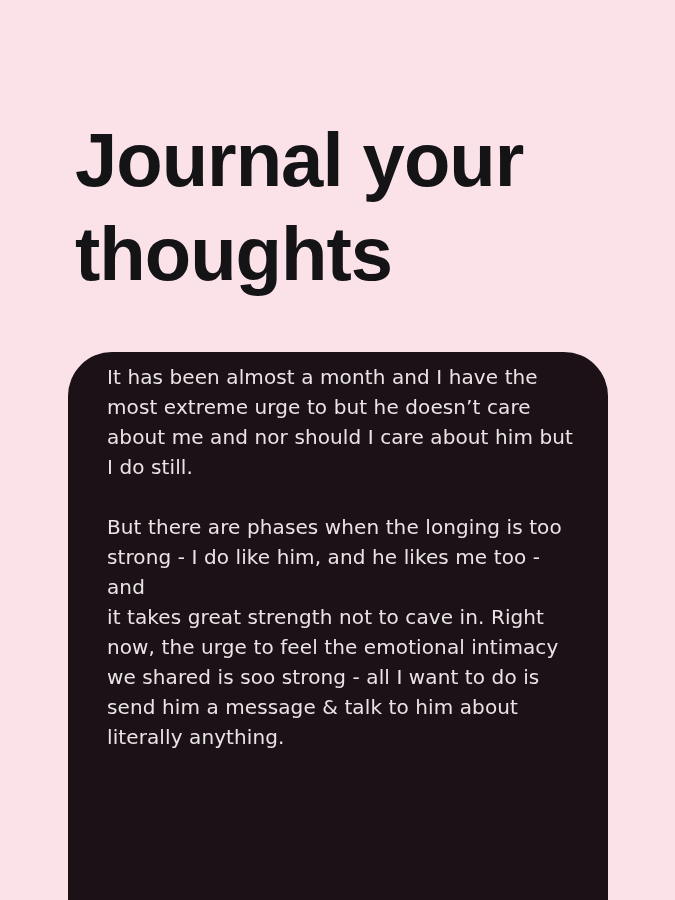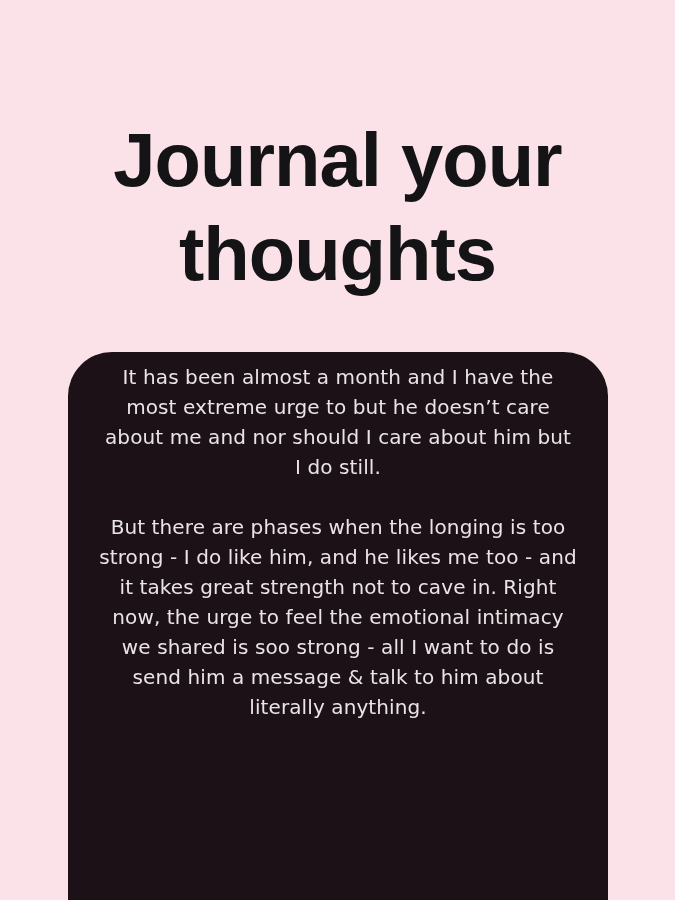--- a/index.html
+++ b/index.html
@@ -7,21 +7,20 @@
     padding: 0;
     background: #FBE2E8;
   }
   .screen {
     position: relative;
     width: 675px;
     height: 900px;
     overflow: hidden;
     background: var(--page-bg, #FBE2E8);
     font-family: "Liberation Sans", sans-serif;
-    text-align: center;
   }
   .page-title {
     position: absolute;
     left: 75px;
     top: 62px;
     width: 525px;
     font-family: "Liberation Sans", sans-serif;
     font-size: 76px;
     line-height: 94px;
     font-weight: 600;
@@ -40,20 +39,21 @@
     padding: 10px 24px 24px 24px;
   }
   .journal-entry-text {
     font-family: "DejaVu Sans", "Liberation Sans", sans-serif;
     font-size: 20px;
     line-height: 30px;
     font-weight: 400;
     color: #E9E4E6;
     white-space: pre-line;
     letter-spacing: 0.1px;
+    margin-left: 15px;
   }
 </style>
 </head>
 <body>
 
 <div class="screen">
 
   <h1 class="page-title">Journal your thoughts</h1>
 
   <div class="journal-card">

